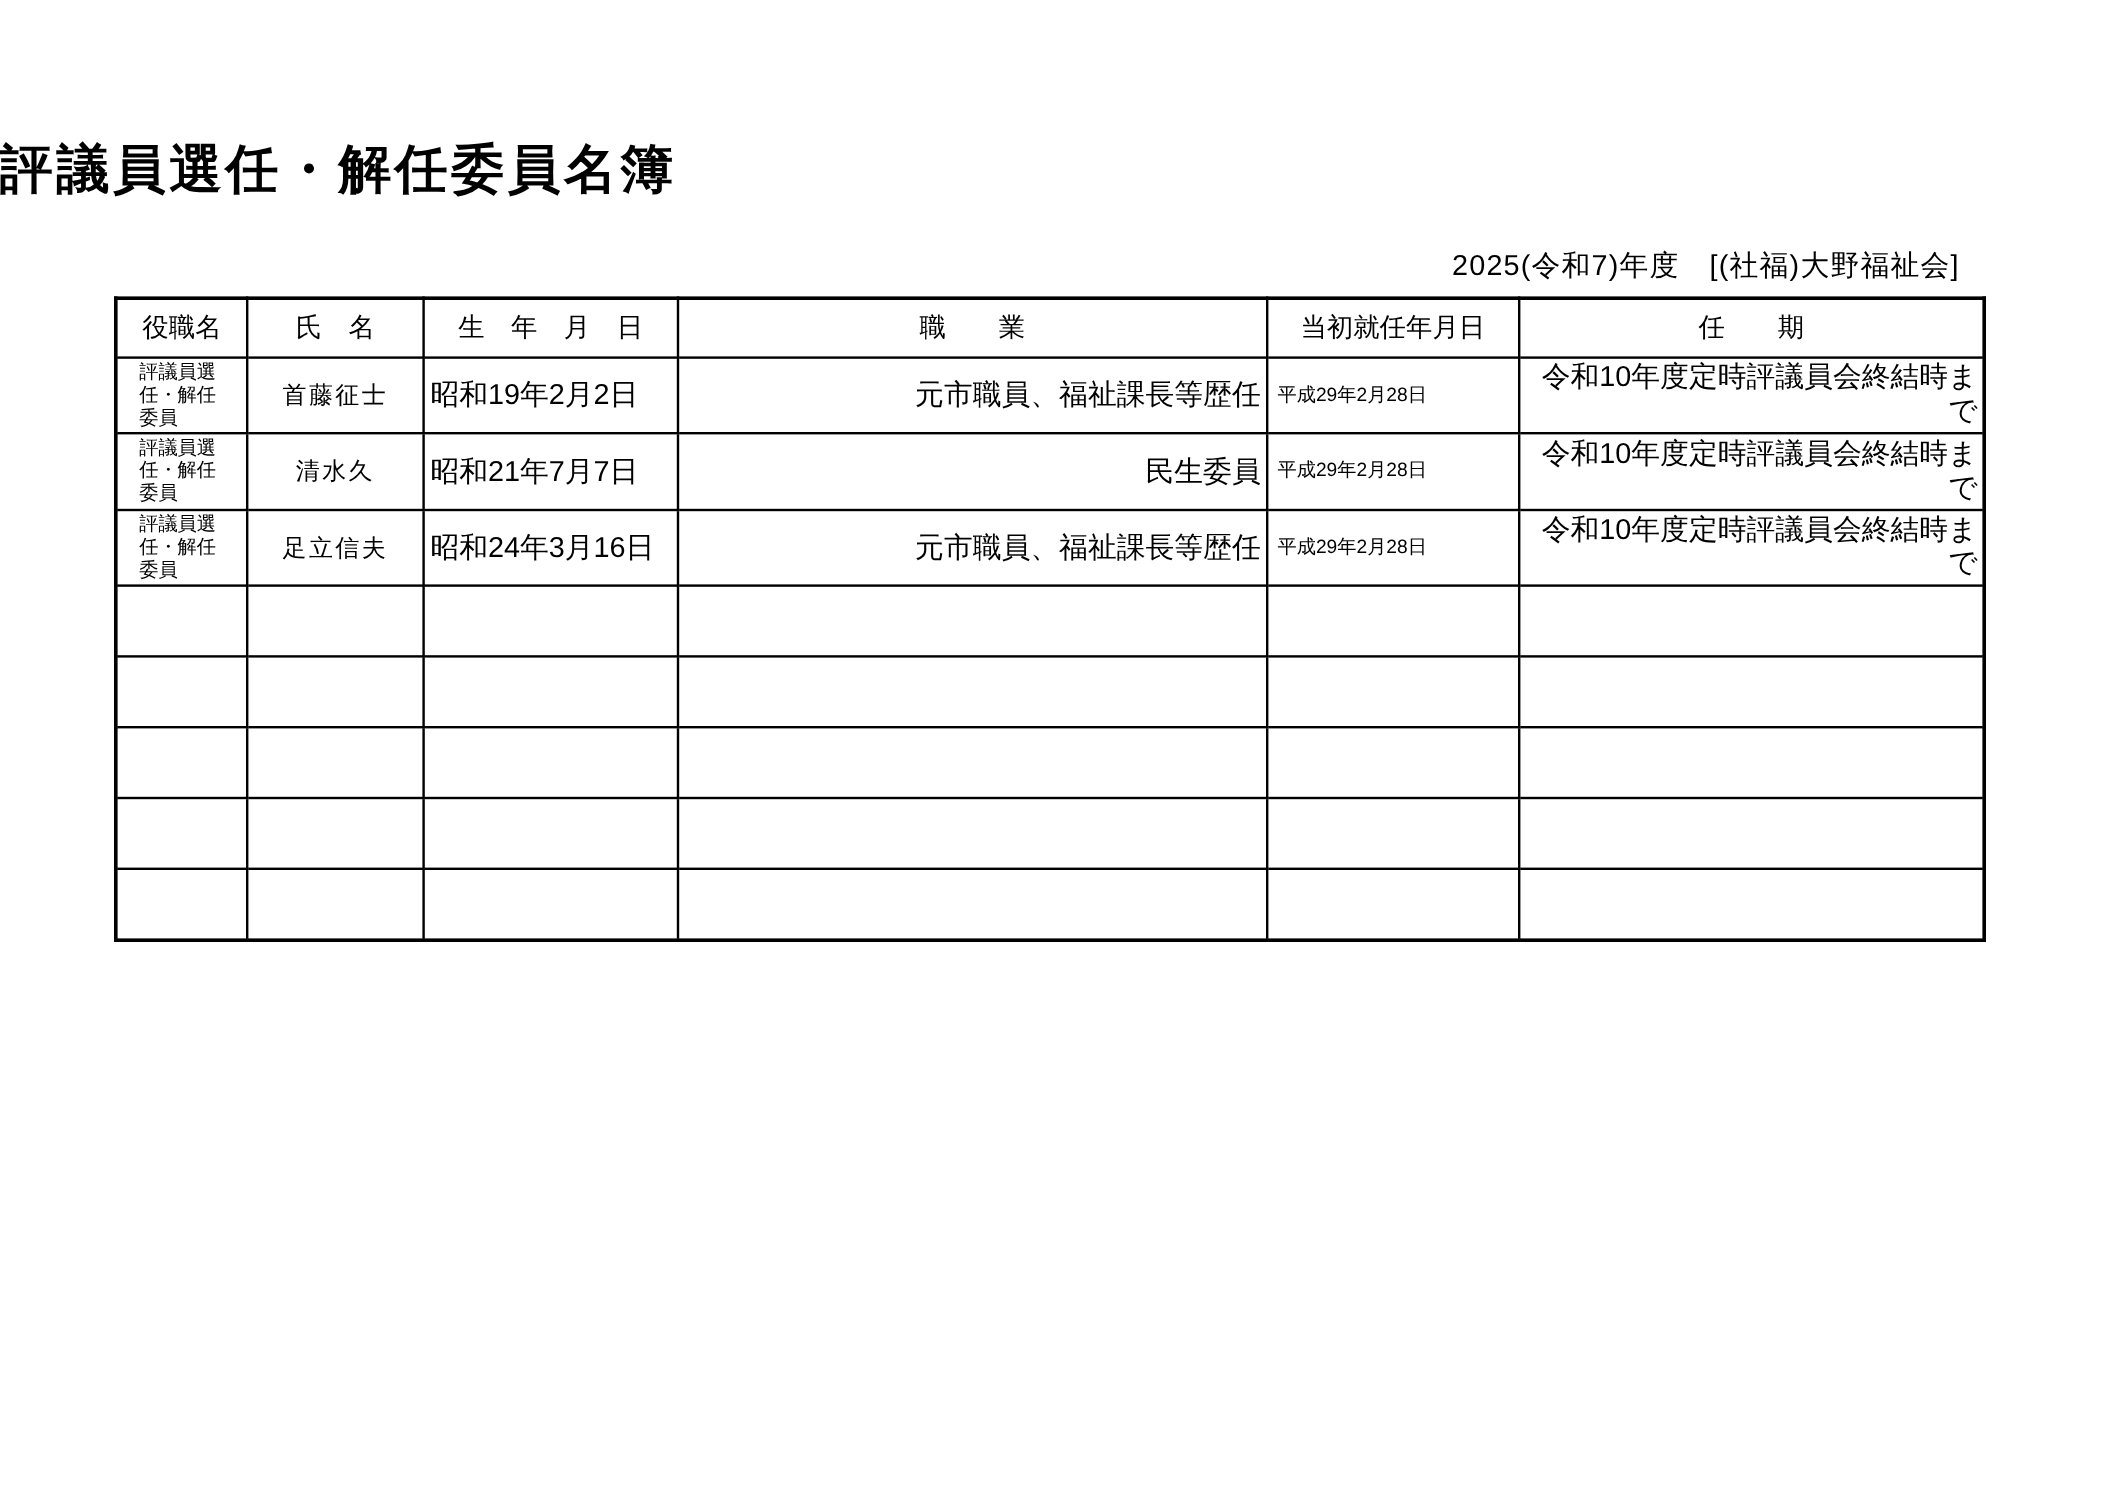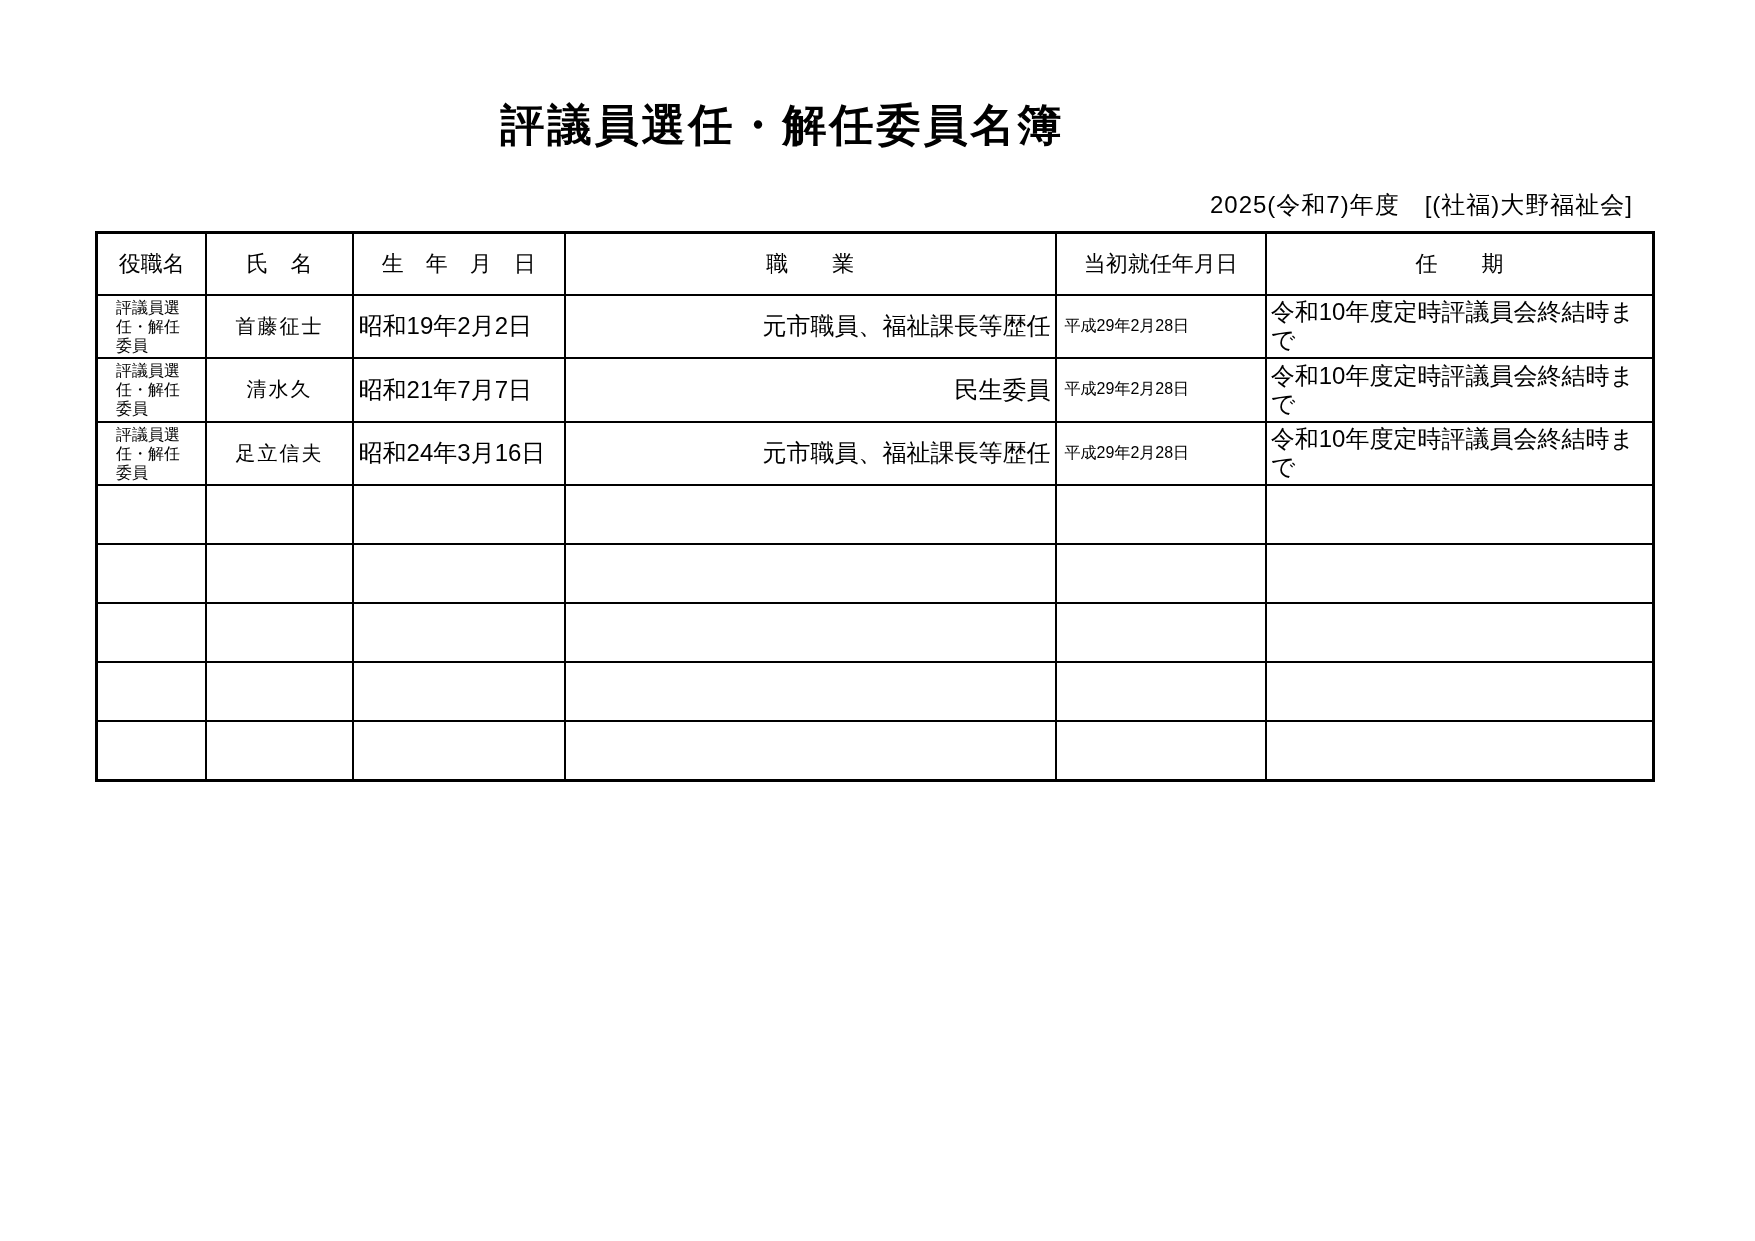--- a/index.html
+++ b/index.html
@@ -13,23 +13,22 @@
     font-family: "Liberation Sans", "DejaVu Sans", sans-serif;
     color: #000000;
   }
   .page {
     width: 1755px;
     height: 1241px;
     background: #ffffff;
     position: relative;
   }
   .title {
-    margin: 16px;
-    padding: 80px 190px 0 0;
-    text-align: center;
+    margin: 0;
+    padding: 112px 190px 0 0;
     font-size: 44px;
     font-weight: bold;
     letter-spacing: 3px;
     color: #000000;
   }
   .subtitle-row {
     margin: 34px 100px 10px 95px;
     text-align: right;
     padding-right: 22px;
     font-size: 24px;
@@ -49,21 +48,21 @@
   }
   
   col.c-role      { width: 7.05%;  }
   col.c-name      { width: 9.4%;   }
   col.c-birth     { width: 13.65%; }
   col.c-occ       { width: 31.5%;  }
   col.c-appointed { width: 13.5%;  }
   col.c-term      { width: 24.9%;  }
 
   table.roster th {
-    height: 62px;
+    height: 49px;
     font-size: 22px;
     font-weight: normal;
     text-align: center;
     vertical-align: middle;
     padding: 2px;
   }
   table.roster tr.data-row td { height: 60px; vertical-align: middle; }
   table.roster tr.empty-row td { height: 59px; }
 
   td.cell-role {
@@ -91,21 +90,21 @@
   }
   td.cell-occ.indent { padding-left: 30px; }
   td.cell-appointed {
     font-size: 16px;
     text-align: left;
     padding: 2px 2px 2px 8px;
   }
   td.cell-term {
     font-size: 24px;
     line-height: 1.18;
-    text-align: left;
+    text-align: right;
     vertical-align: middle;
     padding: 2px 4px;
     word-break: break-all;
   }
 </style>
 </head>
 <body>
 
 <div class="page">
 

